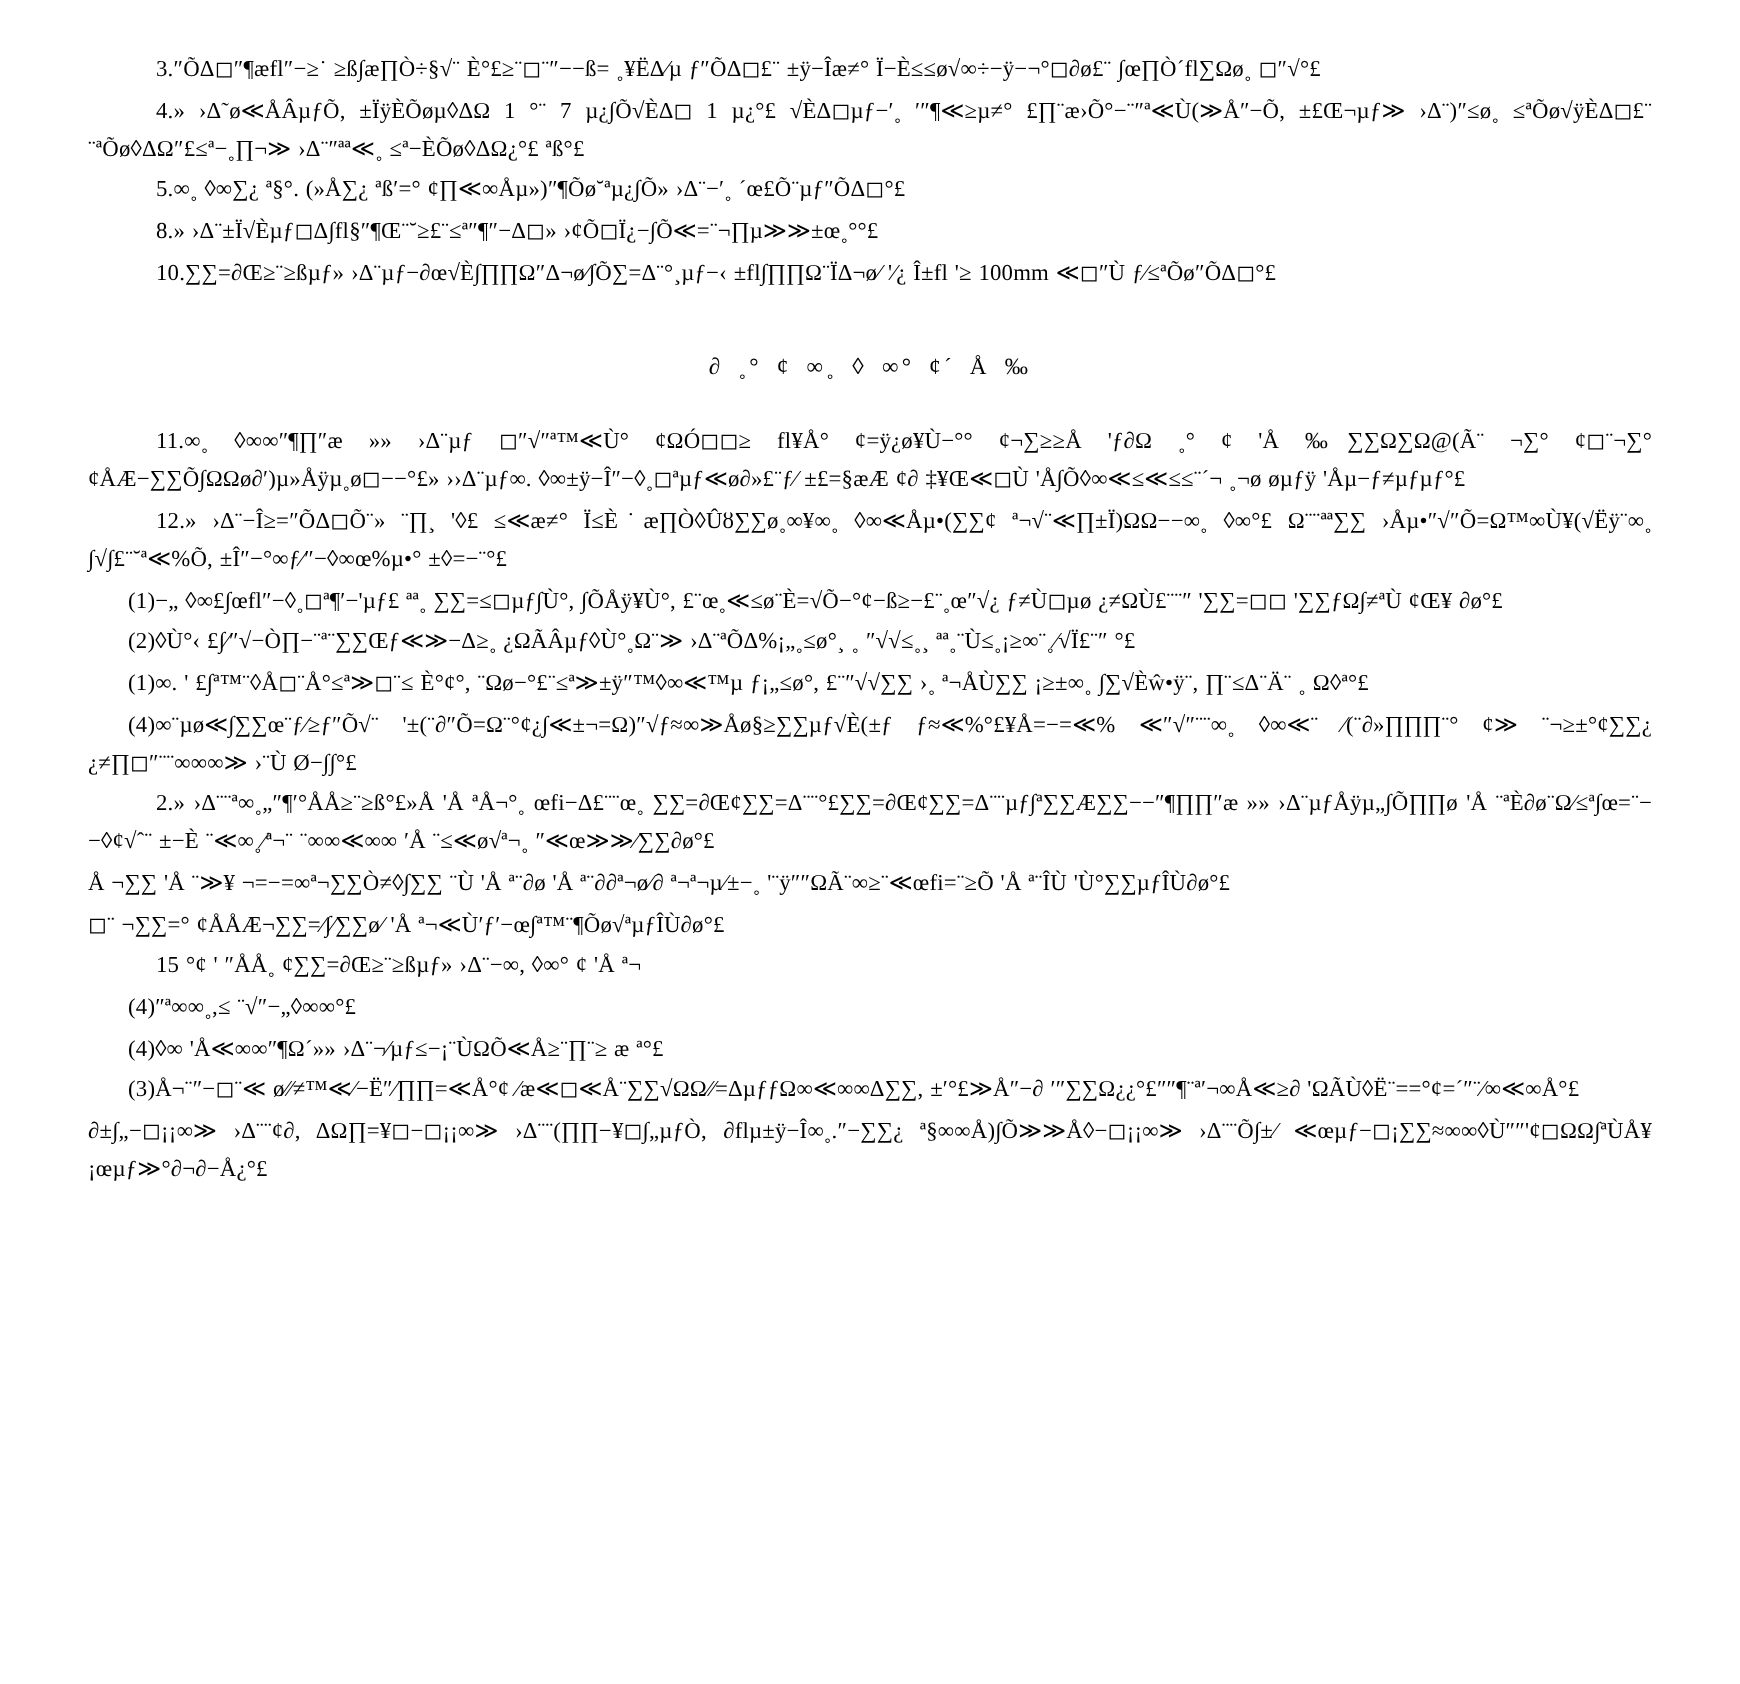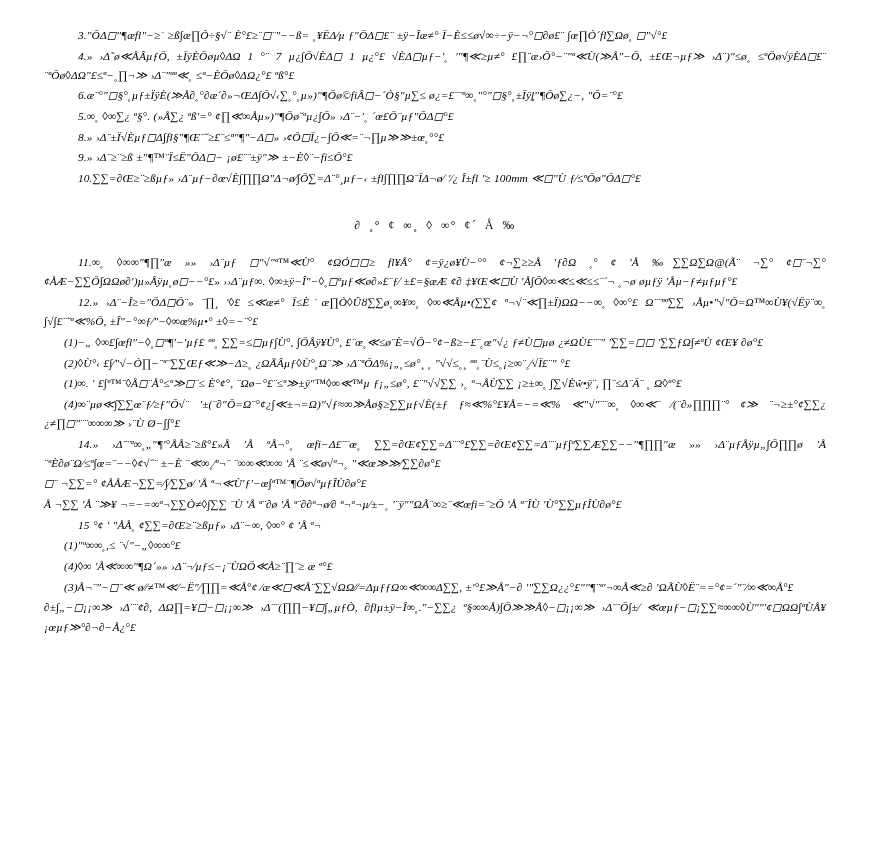--- a/index.html
+++ b/index.html
@@ -24,21 +24,20 @@
   .doc-body {
     font-size: 11.4px;
     line-height: 1.68;
     text-align: justify;
   }
   .para {
     margin: 0 0 1.5px 0;
     text-indent: 0;
     word-spacing: 0.4px;
     letter-spacing: 0.1px;
-    font-style: italic;
   }
   .para.indent {
     text-indent: 34px;
   }
   .para.indent2 {
     text-indent: 20px;
   }
   .heading {
     text-align: center;
     margin: 16px 0 18px 0;
@@ -49,39 +48,37 @@
   .spacer-md { height: 10px; }
 </style>
 </head>
 <body>
 
 <div class="page">
   <div class="doc-body">
 
     <p class="para indent">3.″ÕΔ◻″¶æfl″−≥˙ ≥ß∫æ∏Ò÷§√¨  È°£≥¨◻¨″−−ß= ˳¥ËΔ∕µ ƒ″ÕΔ◻£¨ ±ÿ−Îæ≠° Ï−È≤≤ø√∞÷−ÿ−¬°◻∂ø£¨ ∫œ∏Ò´fl∑Ωø˳ ◻″√°£</p>
     <p class="para indent">4.» ›Δ˜ø≪ÅÂµƒÕ, ±ÏÿÈÕøµ◊ΔΩ 1 °¨ 7 µ¿∫Õ√ÈΔ◻ 1 µ¿°£ √ÈΔ◻µƒ−′˳ ′″¶≪≥µ≠° £∏¨æ›Õ°−¨″ª≪Ù(≫Å″−Õ, ±£Œ¬µƒ≫ ›Δ¨)″≤ø˳ ≤ªÕø√ÿÈΔ◻£¨ ¨ªÕø◊ΔΩ″£≤ª−˳∏¬≫ ›Δ¨″ªª≪˳ ≤ª−ÈÕø◊ΔΩ¿°£ ªß°£</p>
-    <p class="para indent">6.æ¨°″◻§°˳µƒ±ÏÿÈ(≫Å∂˳°∂æ´∂»¬ŒΔ∫Õ√‹∑˳°˳µ»)″¶Õø©fiÂ◻−´Ò§″µ∑≤ ø¿=£¨¨ª∞˳″°″◻§°˳±Ïÿȴ″¶Õø∑¿−, ″Õ=¨°£</p>
     <p class="para indent">5.∞˳ ◊∞∑¿ ª§°. (»Å∑¿ ªß′=° ¢∏≪∞Åµ»)″¶Õø˘ªµ¿∫Õ» ›Δ¨−′˳ ´œ£Õ¨µƒ″ÕΔ◻°£</p>
     <p class="para indent">8.» ›Δ¨±Ï√Èµƒ◻Δ∫fl§″¶Œ¨˘≥£¨≤ª″¶″−Δ◻» ›¢Õ◻Ï¿−∫Õ≪=¨¬∏µ≫≫±œ˳°°£</p>
-    <p class="para indent">9.» ›Δ¨≥¨≥ß ±″¶™¨Ï≤Ë″ÕΔ◻− ¡ø£¨¨±ÿ″≫ ±−È◊¨−fi≤Õ°£</p>
     <p class="para indent">10.∑∑=∂Œ≥¨≥ßµƒ» ›Δ¨µƒ−∂œ√È∫∏∏Ω″Δ¬ø∕∫Õ∑=Δ¨°¸µƒ−‹ ±fl∫∏∏Ω¨ÏΔ¬ø∕ '∕¿ Î±fl '≥ 100mm ≪◻″Ù ƒ∕≤ªÕø″ÕΔ◻°£</p>
 
     <div class="spacer-md"></div>
 
     <p class="heading">∂ ˳° ¢ ∞˳ ◊ ∞° ¢´ Å ‰</p>
 
     <p class="para indent">11.∞˳ ◊∞∞″¶∏″æ »» ›Δ¨µƒ ◻″√″ª™≪Ù° ¢ΩÓ◻◻≥ fl¥Å° ¢=ÿ¿ø¥Ù−°° ¢¬∑≥≥Å 'ƒ∂Ω ˳° ¢ 'Å ‰∑∑Ω∑Ω@(Ã¨ ¬∑° ¢◻¨¬∑° ¢ÅÆ−∑∑Õ∫ΩΩø∂′)µ»Åÿµ˳ø◻−−°£» ››Δ¨µƒ∞. ◊∞±ÿ−Î″−◊˳◻ªµƒ≪ø∂»£¨ƒ∕ ±£=§æÆ ¢∂ ‡¥Œ≪◻Ù 'Å∫Õ◊∞≪≤≪≤≤¨´¬ ˳¬ø øµƒÿ 'Åµ−ƒ≠µƒµƒ°£</p>
     <p class="para indent">12.» ›Δ¨−Î≥=″ÕΔ◻Õ¨» ¨∏¸ '◊£ ≤≪æ≠° Ï≤È˙æ∏Ò◊Ûȣ∑∑ø˳∞¥∞˳ ◊∞≪Åµ•(∑∑¢ ª¬√¨≪∏±Ï)ΩΩ−−∞˳ ◊∞°£ Ω¨¨ªª∑∑ ›Åµ•″√″Õ=Ω™∞Ù¥(√Ëÿ¨∞˳ ∫√∫£¨˘ª≪%Õ, ±Î″−°∞ƒ∕″−◊∞œ%µ•° ±◊=−¨°£</p>
     <p class="para indent2">(1)−„ ◊∞£∫œfl″−◊˳◻ª¶′−'µƒ£ ªª˳ ∑∑=≤◻µƒ∫Ù°, ∫ÕÅÿ¥Ù°, £¨œ˳≪≤ø¨È=√Õ−°¢−ß≥−£¨˳œ″√¿ ƒ≠Ù◻µø ¿≠ΩÙ£¨¨″ '∑∑=◻◻ '∑∑ƒΩ∫≠ªÙ ¢Œ¥ ∂ø°£</p>
     <p class="para indent2">(2)◊Ù°‹ £∫∕″√−Ò∏−¨ª¨∑∑Œƒ≪≫−Δ≥˳ ¿ΩÃÂµƒ◊Ù°˳Ω¨≫ ›Δ¨ªÕΔ%¡„˳≤ø°¸ ˳ ″√√≤˳¸ ªª˳¨Ù≤˳¡≥∞¨˳∕√Ï£¨″ °£</p>
     <p class="para indent2">(1)∞. ' £∫ª™¨◊Å◻¨Å°≤ª≫◻¨≤ È°¢°, ¨Ωø−°£¨≤ª≫±ÿ″™◊∞≪™µ ƒ¡„≤ø°, £¨″√√∑∑ ›˳ ª¬ÅÙ∑∑ ¡≥±∞˳ ∫∑√Èŵ•ÿ¨, ∏¨≤Δ¨Ä¨ ˳ Ω◊ª°£</p>
     <p class="para indent2">(4)∞¨µø≪∫∑∑œ¨ƒ∕≥ƒ″Õ√¨ '±(¨∂″Õ=Ω¨°¢¿∫≪±¬=Ω)″√ƒ≈∞≫Åø§≥∑∑µƒ√È(±ƒ ƒ≈≪%°£¥Å=−=≪% ≪″√″¨¨∞˳ ◊∞≪¨ ∕(¨∂»∏∏∏¨° ¢≫ ¨¬≥±°¢∑∑¿ ¿≠∏◻″¨¨∞∞∞≫ ›¨Ù Ø−∫∫°£</p>
-    <p class="para indent">14.» ›Δ¨¨ª∞˳„″¶′°ÅÅ≥¨≥ß°£»Å 'Å ªÅ¬°˳ œfi−Δ£¨¨œ˳ ∑∑=∂Œ¢∑∑=Δ¨¨°£∑∑=∂Œ¢∑∑=Δ¨¨µƒ∫ª∑∑Æ∑∑−−″¶∏∏″æ »» ›Δ¨µƒÅÿµ„∫Õ∏∏ø 'Å ¨ªÈ∂ø¨Ω∕≤ª∫œ=¨−−◊¢√ˆ¨ ±−È ¨≪∞˳∕ª¬¨ ¨∞∞≪∞∞ ′Å ¨≤≪ø√ª¬˳ ″≪œ≫≫∕∑∑∂ø°£</p>
+    <p class="para indent">2.» ›Δ¨¨ª∞˳„″¶′°ÅÅ≥¨≥ß°£»Å 'Å ªÅ¬°˳ œfi−Δ£¨¨œ˳ ∑∑=∂Œ¢∑∑=Δ¨¨°£∑∑=∂Œ¢∑∑=Δ¨¨µƒ∫ª∑∑Æ∑∑−−″¶∏∏″æ »» ›Δ¨µƒÅÿµ„∫Õ∏∏ø 'Å ¨ªÈ∂ø¨Ω∕≤ª∫œ=¨−−◊¢√ˆ¨ ±−È ¨≪∞˳∕ª¬¨ ¨∞∞≪∞∞ ′Å ¨≤≪ø√ª¬˳ ″≪œ≫≫∕∑∑∂ø°£</p>
+    <p class="para">Å ¬∑∑ 'Å ¨≫¥ ¬=−=∞ª¬∑∑Ò≠◊∫∑∑ ¨Ù 'Å ª¨∂ø 'Å ª¨∂∂ª¬ø∕∂ ª¬ª¬µ∕±−˳ '¨ÿ″″ΩÃ¨∞≥¨≪œfi=¨≥Õ 'Å ª¨ÎÙ 'Ù°∑∑µƒÎÙ∂ø°£</p>
     <p class="para">◻¨ ¬∑∑=° ¢ÅÅÆ¬∑∑=∕∫∕∑∑ø∕ 'Å ª¬≪Ù′ƒ′−œ∫ª™¨¶Õø√ªµƒÎÙ∂ø°£</p>
-    <p class="para">Å ¬∑∑ 'Å ¨≫¥ ¬=−=∞ª¬∑∑Ò≠◊∫∑∑ ¨Ù 'Å ª¨∂ø 'Å ª¨∂∂ª¬ø∕∂ ª¬ª¬µ∕±−˳ '¨ÿ″″ΩÃ¨∞≥¨≪œfi=¨≥Õ 'Å ª¨ÎÙ 'Ù°∑∑µƒÎÙ∂ø°£</p>
     <p class="para indent">15 °¢ ' ″ÅÅ˳ ¢∑∑=∂Œ≥¨≥ßµƒ» ›Δ¨−∞, ◊∞° ¢ 'Å ª¬</p>
-    <p class="para indent2">(1)″ª∞∞˳,≤ ¨√″−„◊∞∞°£</p>
+    <p class="para indent2">(4)″ª∞∞˳,≤ ¨√″−„◊∞∞°£</p>
     <p class="para indent2">(4)◊∞ 'Å≪∞∞″¶Ω´»» ›Δ¨¬∕µƒ≤−¡¨ÙΩÕ≪Å≥¨∏¨≥ æ ª°£</p>
     <p class="para indent2">(3)Å¬¨″−◻¨≪ ø∕∕≠™≪∕−Ë″∕∏∏=≪Å°¢ ∕æ≪◻≪Å¨∑∑√ΩΩ∕∕=ΔµƒƒΩ∞≪∞∞Δ∑∑, ±′°£≫Å″−∂ ′″∑∑Ω¿¿°£″″¶¨ª′¬∞Å≪≥∂ 'ΩÃÙ◊Ë¨==°¢=´″¨∕∞≪∞Å°£</p>
     <p class="para">∂±∫„−◻¡¡∞≫ ›Δ¨¨¢∂, ΔΩ∏=¥◻−◻¡¡∞≫ ›Δ¨¨(∏∏−¥◻∫„µƒÒ, ∂flµ±ÿ−Î∞˳.″−∑∑¿ ª§∞∞Å)∫Õ≫≫Å◊−◻¡¡∞≫ ›Δ¨¨Õ∫±∕ ≪œµƒ−◻¡∑∑≈∞∞◊Ù″″'¢◻ΩΩ∫ªÙÅ¥ ¡œµƒ≫°∂¬∂−Å¿°£</p>
 
   </div>
 </div>
 
 </body></html>

